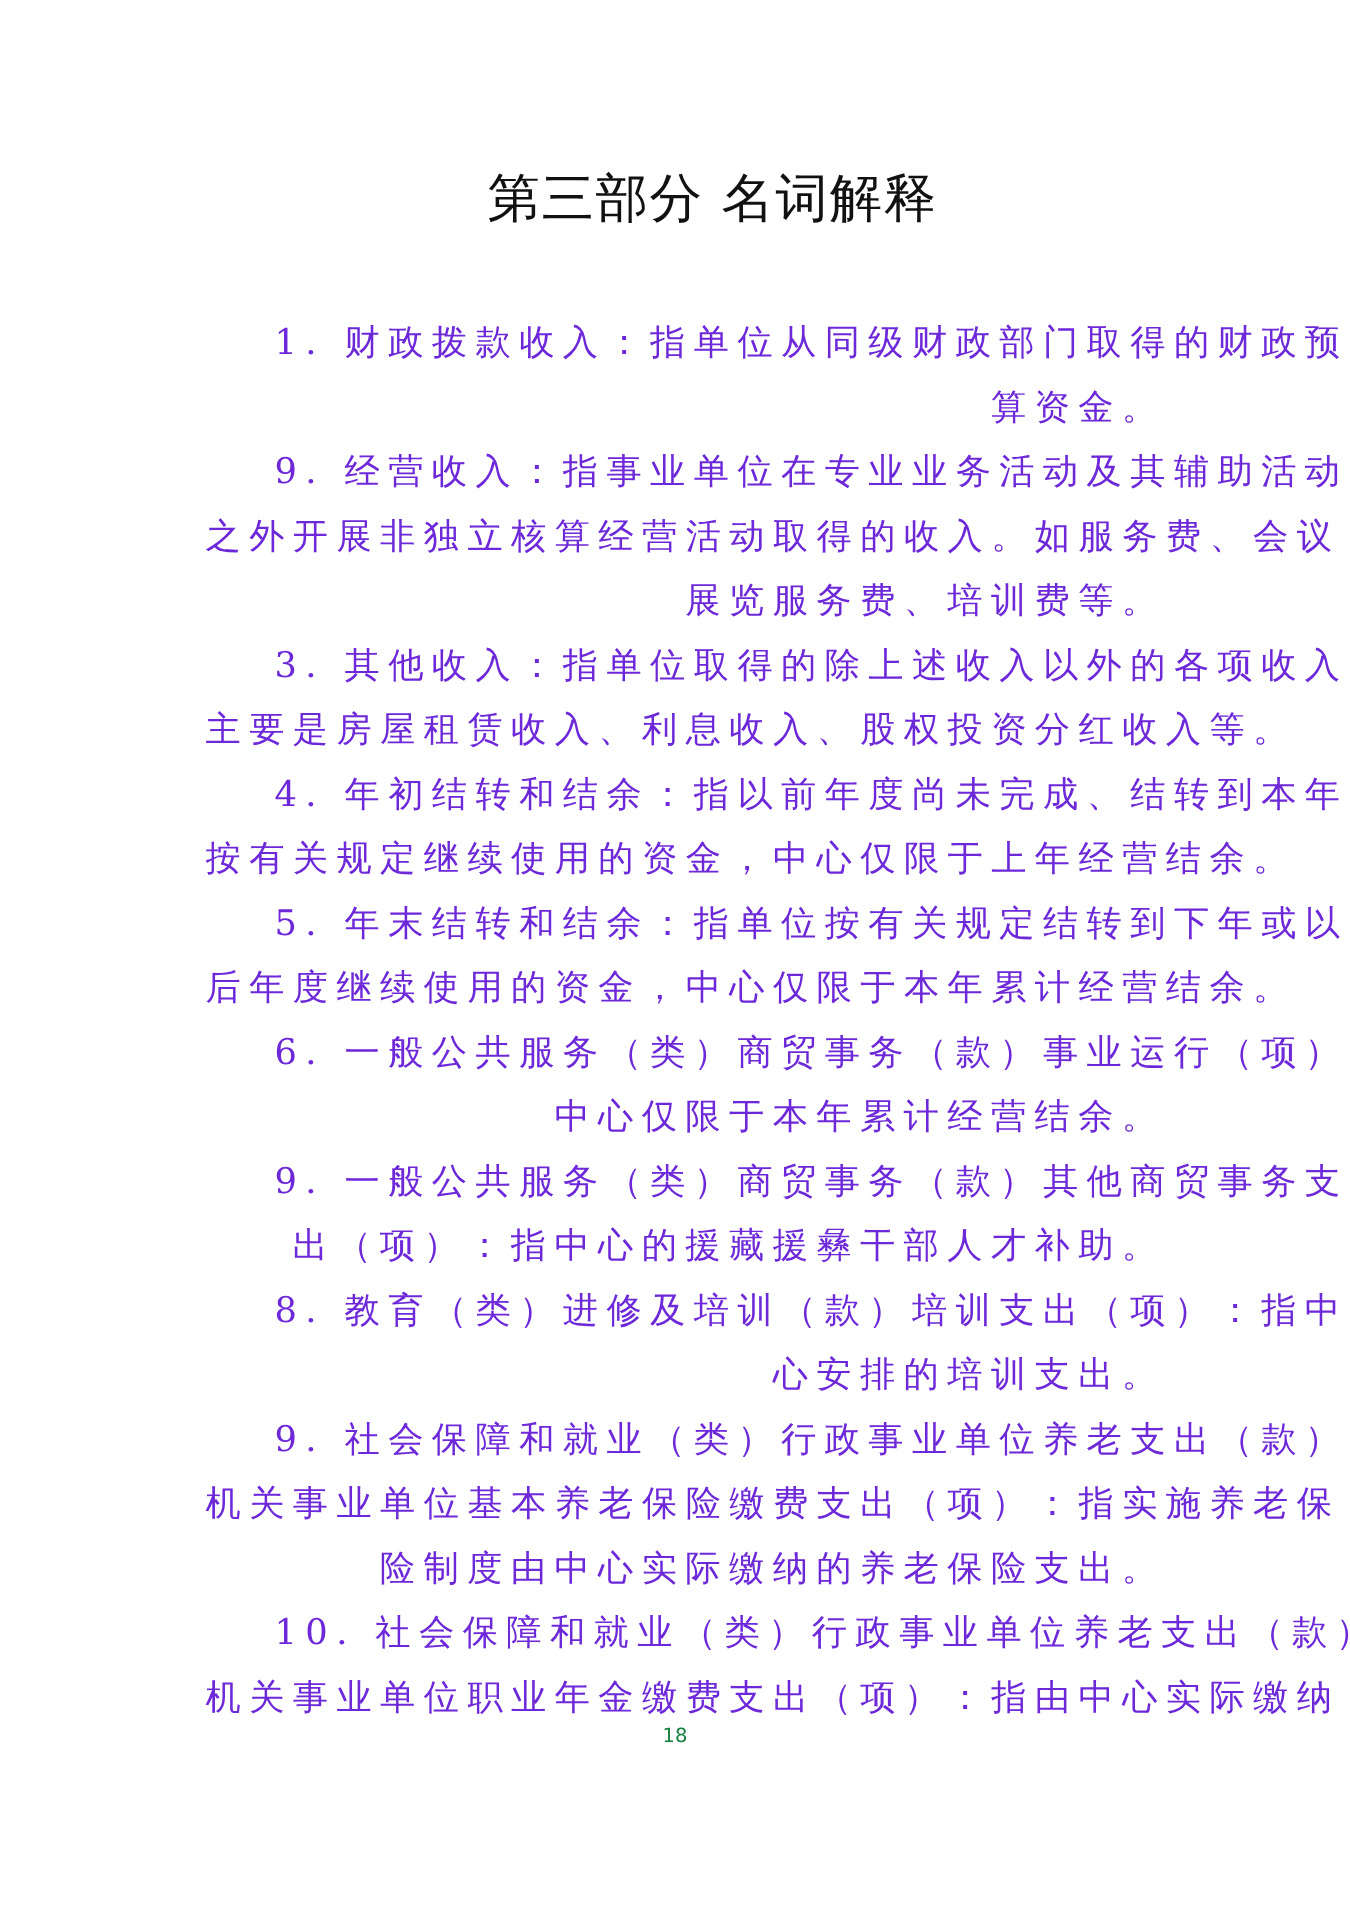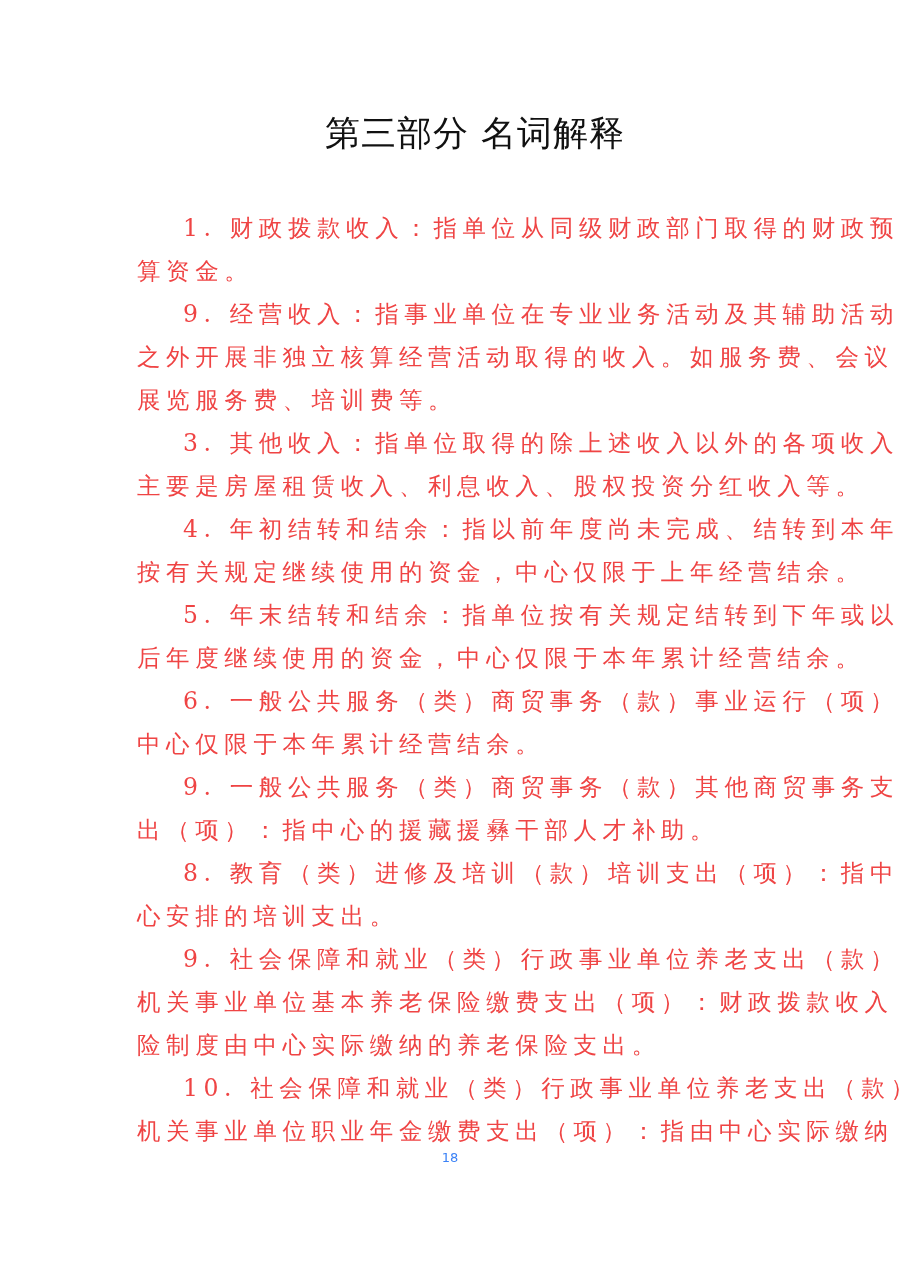--- a/index.html
+++ b/index.html
@@ -36,34 +36,35 @@
   .line {
     position: absolute;
     left: 137px;
     width: 640px;
     font-family: "DejaVu Serif", serif;
     font-size: 23.5px;
     line-height: 30px;
     height: 30px;
     white-space: nowrap;
     letter-spacing: 5.6px;
-    color: #ef4444;
+    color: #6d28d9;
+    text-align: right;
   }
   .line.indent {
     left: 183px;
   }
   .page-number {
     position: absolute;
     left: 0;
     width: 900px;
     top: 1150px;
     text-align: center;
     font-family: "DejaVu Sans", sans-serif;
     font-size: 13px;
-    color: #3b82f6;
+    color: #15803d;
   }
 </style>
 </head>
 <body>
 
 <div class="page">
 
   <div class="title">第三部分  名词解释</div>
 
   <div class="line indent" style="top:213px">1. 财政拨款收入：指单位从同级财政部门取得的财政预</div>
@@ -85,20 +86,20 @@
   <div class="line indent" style="top:686px">6.  一般公共服务（类）商贸事务（款）事业运行（项）：</div>
   <div class="line" style="top:729px">中心仅限于本年累计经营结余。</div>
 
   <div class="line indent" style="top:772px">9. 一般公共服务（类）商贸事务（款）其他商贸事务支</div>
   <div class="line" style="top:815px">出（项）：指中心的援藏援彝干部人才补助。</div>
 
   <div class="line indent" style="top:858px">8. 教育（类）进修及培训（款）培训支出（项）：指中</div>
   <div class="line" style="top:901px">心安排的培训支出。</div>
 
   <div class="line indent" style="top:944px">9. 社会保障和就业（类）行政事业单位养老支出（款）</div>
-  <div class="line" style="top:987px">机关事业单位基本养老保险缴费支出（项）：财政拨款收入</div>
+  <div class="line" style="top:987px">机关事业单位基本养老保险缴费支出（项）：指实施养老保</div>
   <div class="line" style="top:1030px">险制度由中心实际缴纳的养老保险支出。</div>
 
   <div class="line indent" style="top:1073px">10. 社会保障和就业（类）行政事业单位养老支出（款）</div>
   <div class="line" style="top:1116px">机关事业单位职业年金缴费支出（项）：指由中心实际缴纳</div>
 
   <div class="page-number">18</div>
 </div>
 
 </body></html>

